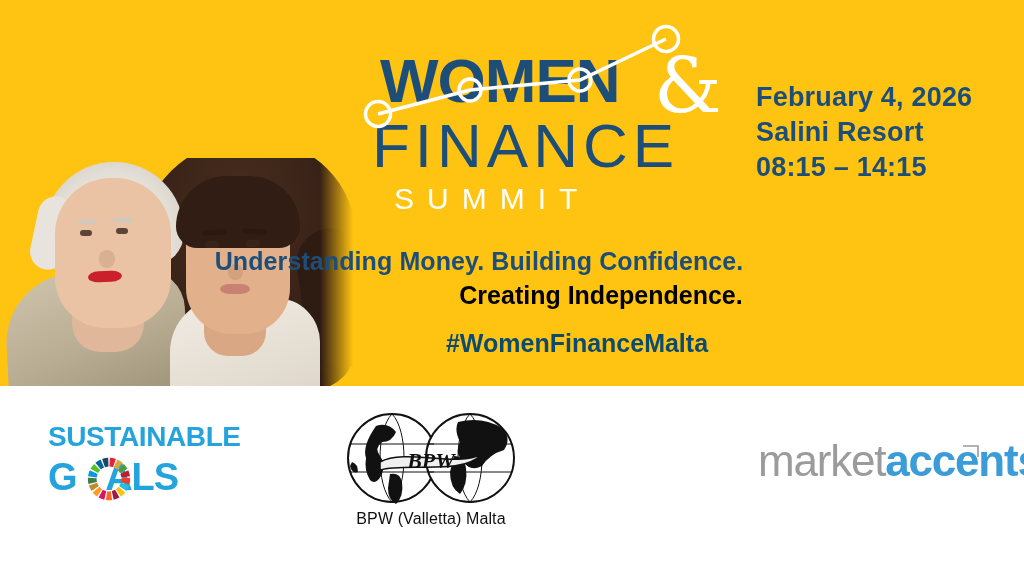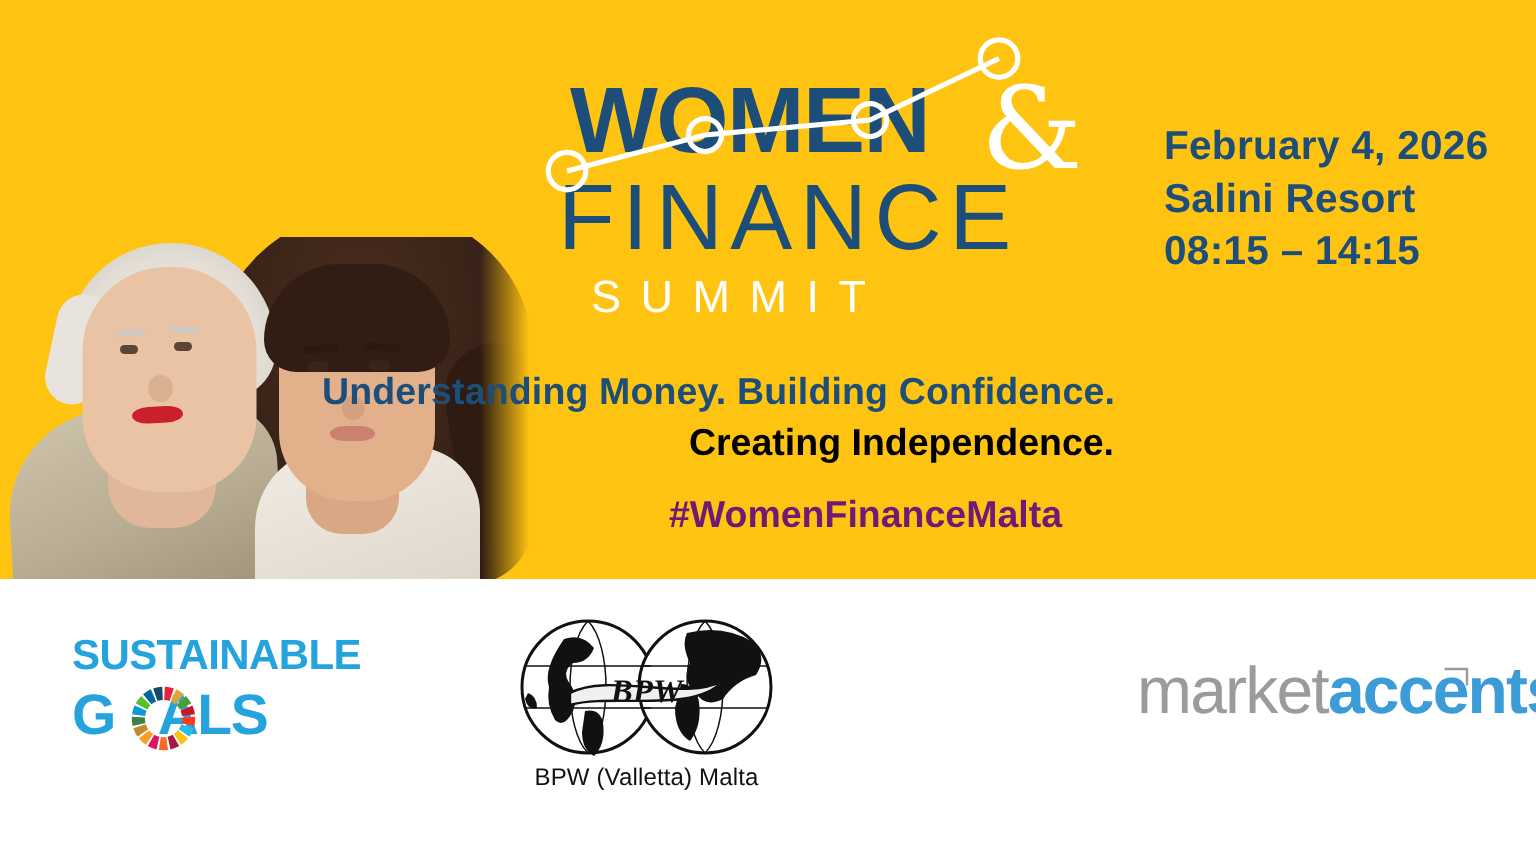--- a/index.html
+++ b/index.html
@@ -126,39 +126,39 @@
   }
   .lk-summit{
     position:absolute;left:36px;top:160px;
     font-size:30px;line-height:30px;font-weight:300;
     letter-spacing:13px;color:#ffffff;
   }
   .lk-chart{position:absolute;left:0;top:0;width:360px;height:200px;pointer-events:none;}
 
   
   .details{
-    position:absolute;left:776px;top:80px;
+    position:absolute;left:756px;top:80px;
     color:#1D4E79;font-size:27px;font-weight:700;line-height:35px;
     letter-spacing:.2px;
   }
 
   
   .tag1{
     position:absolute;left:0;top:247px;width:828px;text-align:center;
     color:#1D4E79;font-size:25px;font-weight:700;letter-spacing:.1px;
     padding-left:130px;box-sizing:border-box;
   }
   .tag2{
     position:absolute;left:0;top:281px;width:1024px;text-align:center;
     color:#000000;font-size:25px;font-weight:700;
     padding-left:130px;box-sizing:border-box;margin-left:24px;
   }
   .hashtag{
     position:absolute;left:0;top:329px;width:1024px;text-align:center;
-    color:#701a75;font-size:25px;font-weight:700;
+    color:#0c4a6e;font-size:25px;font-weight:700;
     padding-left:130px;box-sizing:border-box;
   }
 
   
   .footer{
     position:absolute;left:0;top:386px;width:1024px;height:190px;background:#ffffff;
   }
 
   
   .sdg{position:absolute;left:48px;top:36px;width:215px;height:104px;}

